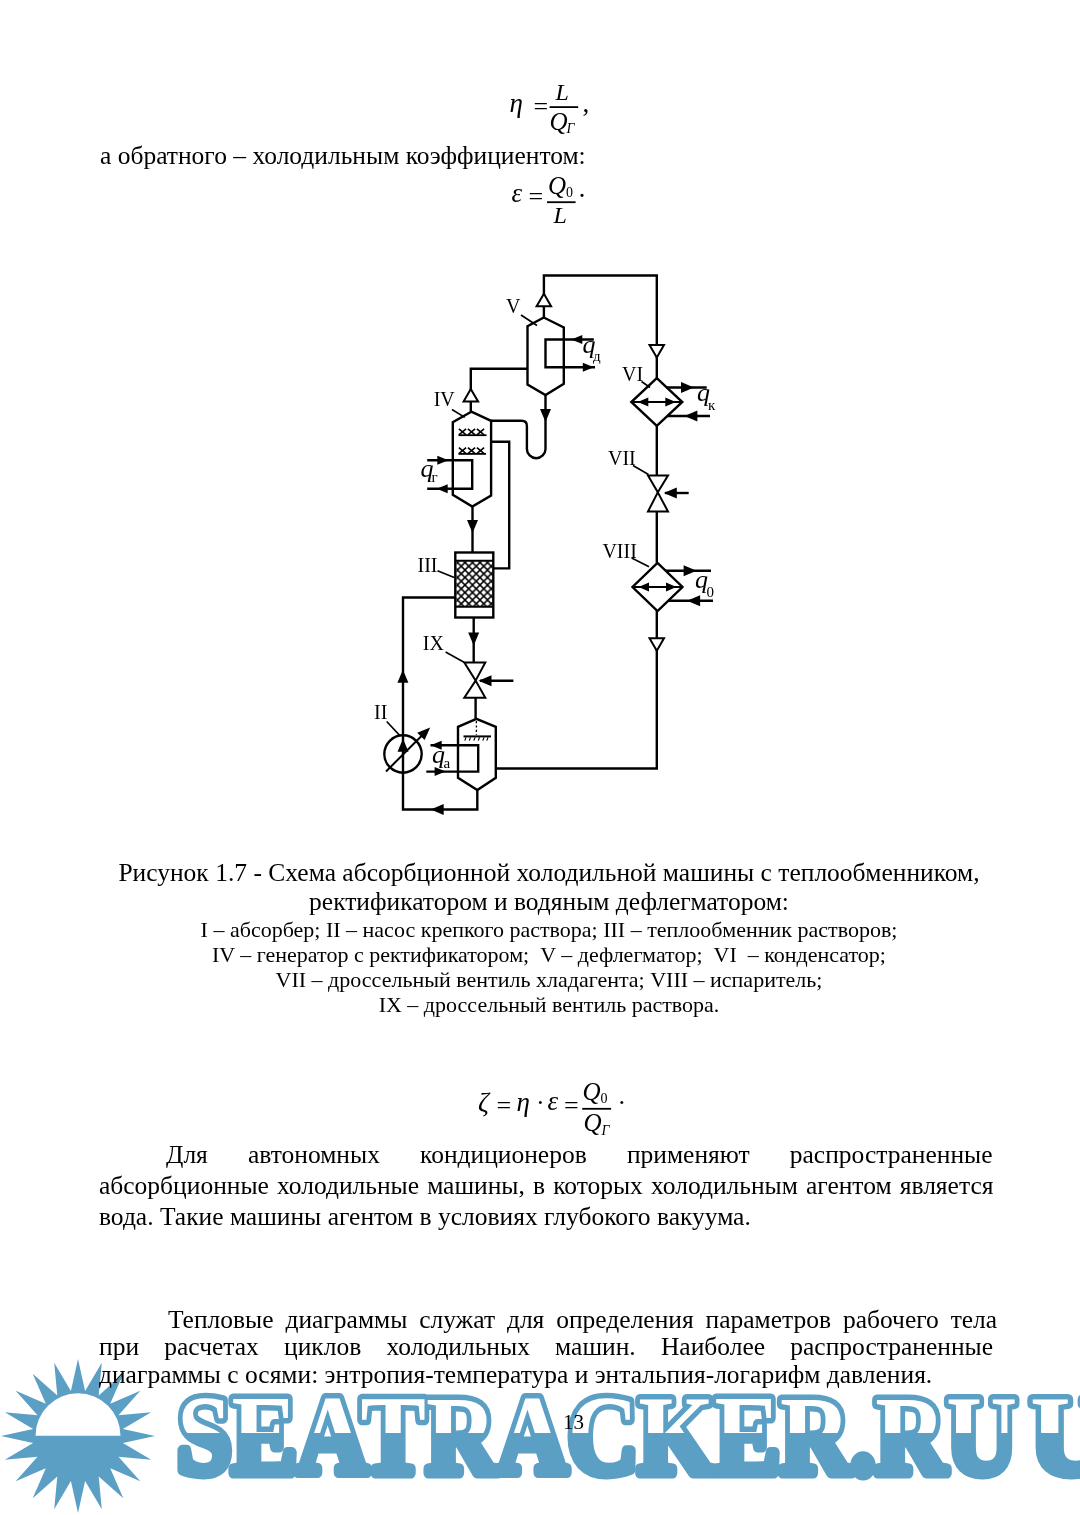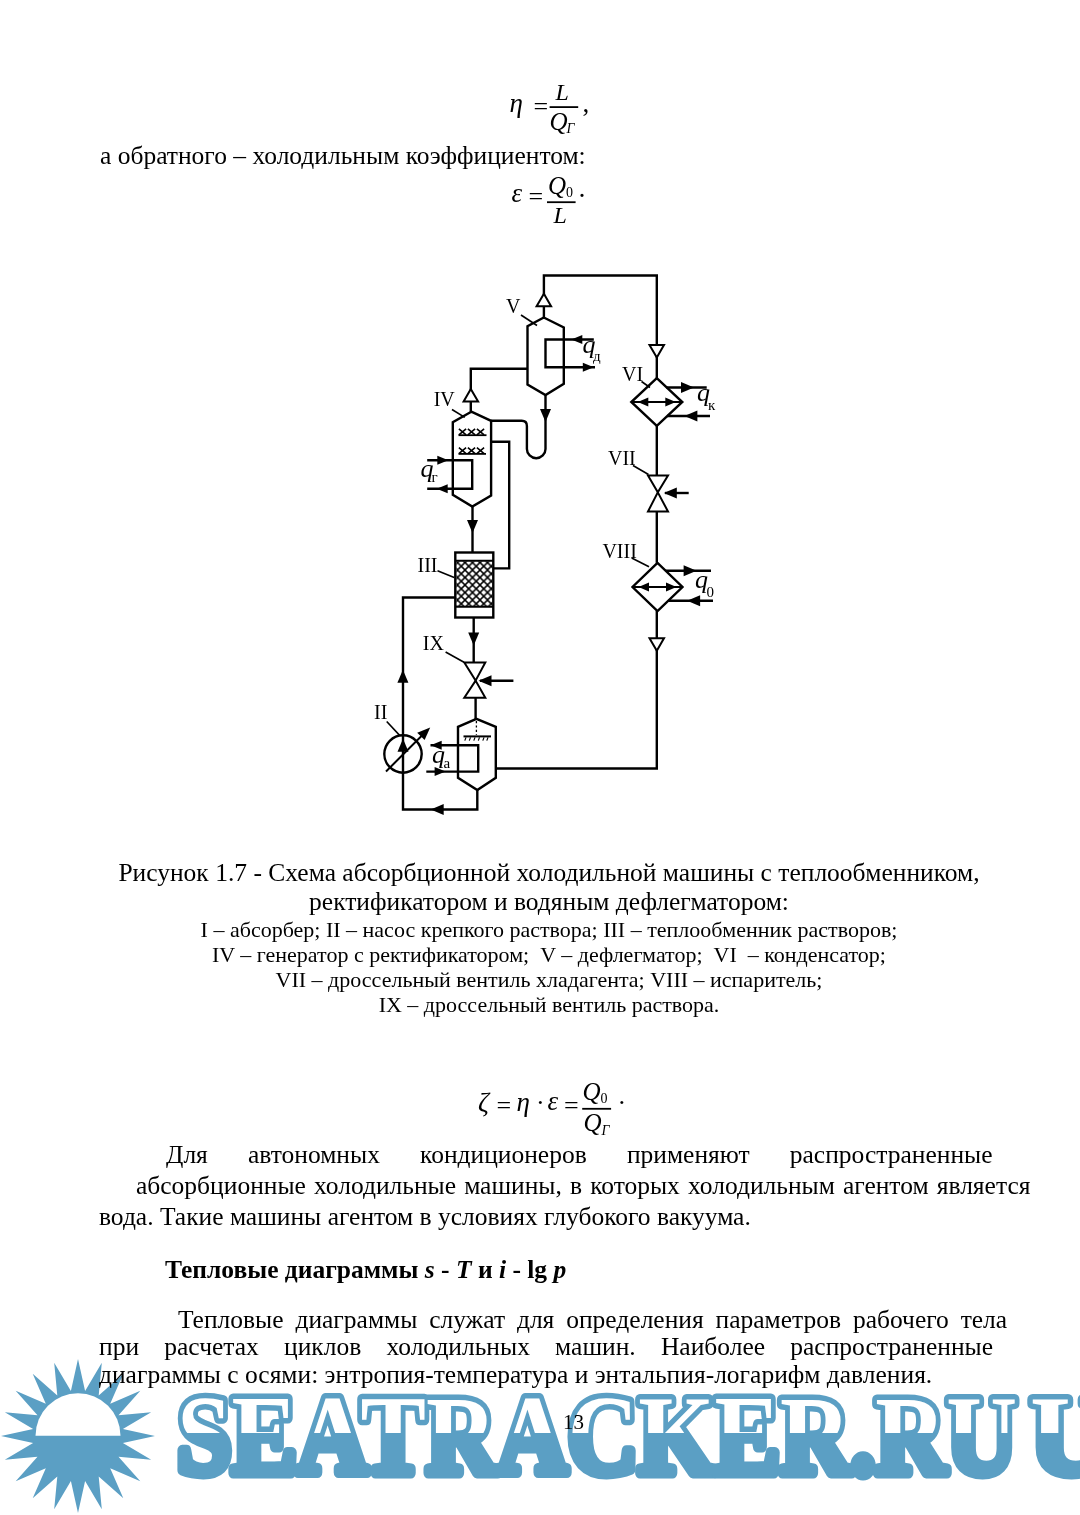--- a/index.html
+++ b/index.html
@@ -170,24 +170,23 @@
 
 <div class="c" style="top:857.7px;">Рисунок 1.7 - Схема абсорбционной холодильной машины с теплообменником,</div>
 <div class="c" style="top:886.7px;">ректификатором и водяным дефлегматором:</div>
 <div class="c" style="top:917.3px;font-size:22px;">I – абсорбер; II – насос крепкого раствора; III – теплообменник растворов;</div>
 <div class="c" style="top:942.2px;font-size:22px;">IV – генератор с ректификатором;&nbsp; V – дефлегматор;&nbsp; VI&nbsp; – конденсатор;</div>
 <div class="c" style="top:966.9px;font-size:22px;">VII – дроссельный вентиль хладагента; VIII – испаритель;</div>
 <div class="c" style="top:991.6px;font-size:22px;">IX – дроссельный вентиль раствора.</div>
 
 
 <div class="t" style="left:166px;top:1139.7px;word-spacing:33.8px;">Для автономных кондиционеров применяют распространенные</div>
-<div class="t" style="left:99px;top:1170.7px;word-spacing:1.76px;margin-left:37px;">абсорбционные холодильные машины, в которых холодильным агентом является</div>
+<div class="t" style="left:99px;top:1170.7px;word-spacing:1.76px;">абсорбционные холодильные машины, в которых холодильным агентом является</div>
 <div class="t" style="left:99px;top:1201.7px;">вода. Такие машины агентом в условиях глубокого вакуума.</div>
 
-<div class="t" style="left:165px;top:1254.7px;font-weight:bold;">Тепловые диаграммы <i class="v">s</i> - <i class="v">T</i> и <i class="v">i</i> - lg <i class="v">p</i></div>
 
-<div class="t" style="left:178px;top:1304.7px;word-spacing:5.5px;">Тепловые диаграммы служат для определения параметров рабочего тела</div>
+<div class="t" style="left:168px;top:1304.7px;word-spacing:5.5px;">Тепловые диаграммы служат для определения параметров рабочего тела</div>
 <div class="t" style="left:99px;top:1331.7px;word-spacing:18.85px;">при расчетах циклов холодильных машин. Наиболее распространенные</div>
 <div class="t" style="left:99px;top:1359.7px;">диаграммы с осями: энтропия-температура и энтальпия-логарифм давления.</div>
 
 <div class="t" style="left:563px;top:1409.5px;font-size:21px;">13</div>
 
 </div>
 
 </body></html>

